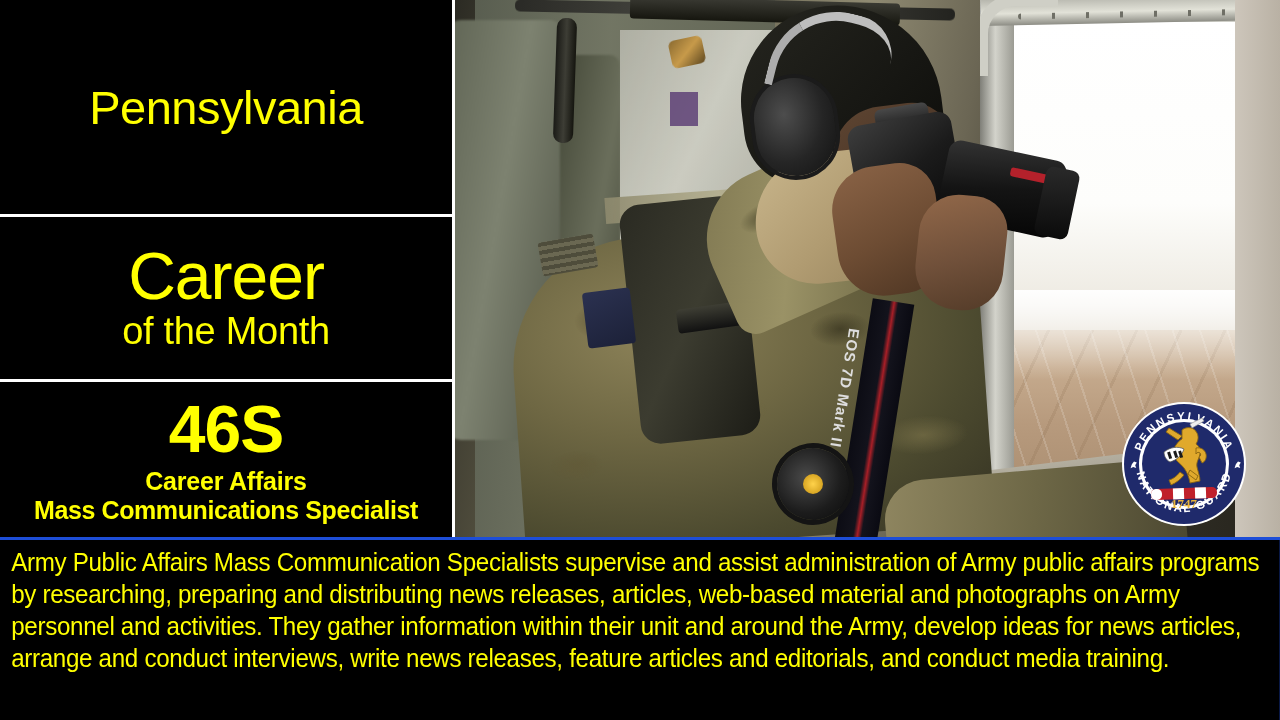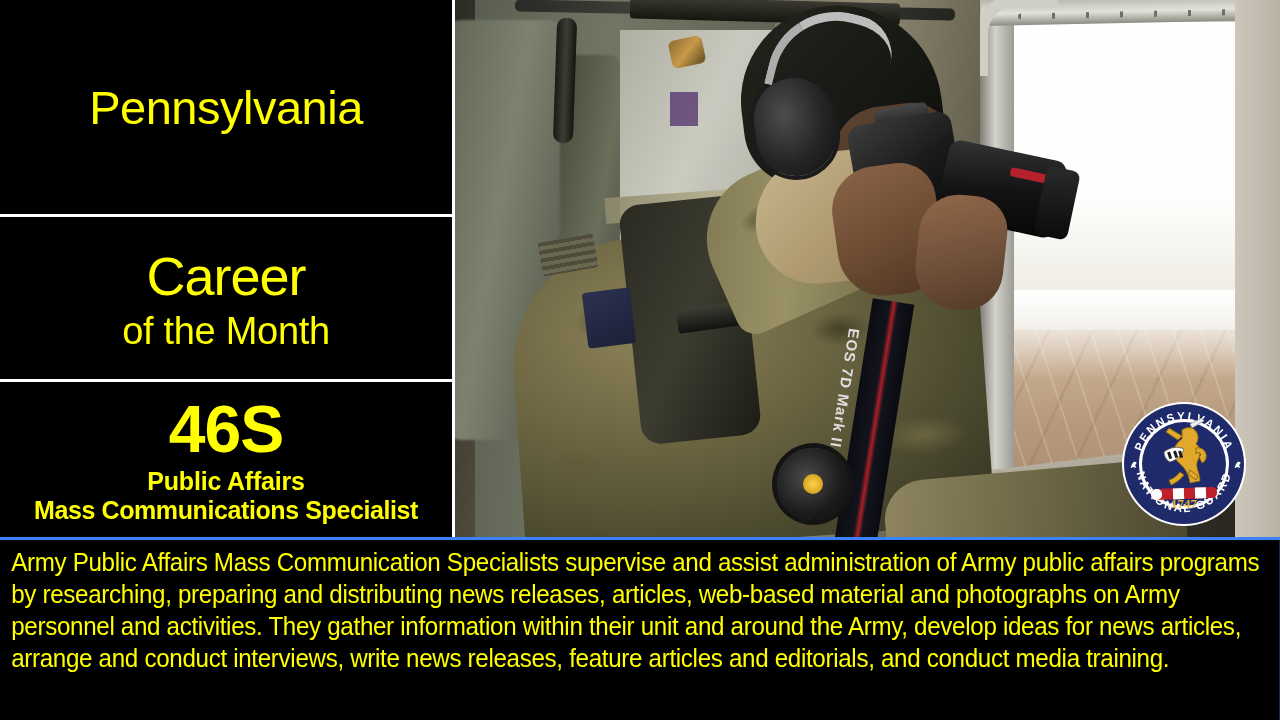--- a/index.html
+++ b/index.html
@@ -1,18 +1,18 @@
 <!DOCTYPE html>
 <html><head>
 <meta charset="utf-8">
 <style>
   html,body{margin:0;padding:0;background:#000;}
   body{width:1280px;height:720px;overflow:hidden;font-family:"Liberation Sans",sans-serif;}
 
-  #poster{position:relative;width:1280px;height:720px;background:#3b82f6;}
+  #poster{position:relative;width:1280px;height:720px;background:#1d4ed8;}
 
   
   .left-panel{
     position:absolute;left:0;top:0;width:455px;height:537px;
     background:#000;box-sizing:border-box;
     border-right:3px solid #ffffff;
     display:flex;flex-direction:column;
   }
   .panel-cell{
     position:relative;display:flex;flex-direction:column;
@@ -21,21 +21,21 @@
   }
   .cell-unit{height:217px;border-bottom:3px solid #ffffff;padding:0 8px;}
   .cell-career{height:165px;border-bottom:3px solid #ffffff;padding:0 8px;}
   .cell-mos{height:155px;padding:16px 4px;}
 
   .unit-line{
     font-size:47px;line-height:57px;font-weight:400;letter-spacing:-0.5px;
     color:#FFFF00;white-space:nowrap;
   }
   .career-big{
-    font-size:54px;line-height:70px;font-weight:400;color:#FFFF00;
+    font-size:66px;line-height:70px;font-weight:400;color:#FFFF00;
     letter-spacing:-1px;margin-top:-2px;
   }
   .career-sub{
     font-size:38px;line-height:44px;font-weight:400;color:#FFFF00;
     letter-spacing:-0.3px;margin-top:-2px;
   }
   .mos-code{
     font-size:66px;line-height:68px;font-weight:700;color:#FFFF00;
     letter-spacing:-1px;
   }
@@ -339,21 +339,21 @@
       <div class="unit-line">Pennsylvania</div>
     </div>
 
     <div class="panel-cell cell-career">
       <div class="career-big">Career</div>
       <div class="career-sub">of the Month</div>
     </div>
 
     <div class="panel-cell cell-mos">
       <div class="mos-code">46S</div>
-      <div class="mos-title1">Public Affairs</div>
+      <div class="mos-title1">Career Affairs</div>
       <div class="mos-title2">Mass Communications Specialist</div>
     </div>
 
   </div>
 
   <div class="photo">
     <div class="ph-base"></div>
     <div class="ph-bulkhead"></div>
     <div class="ph-seatpad"></div>
     <div class="ph-seatpad2"></div>

